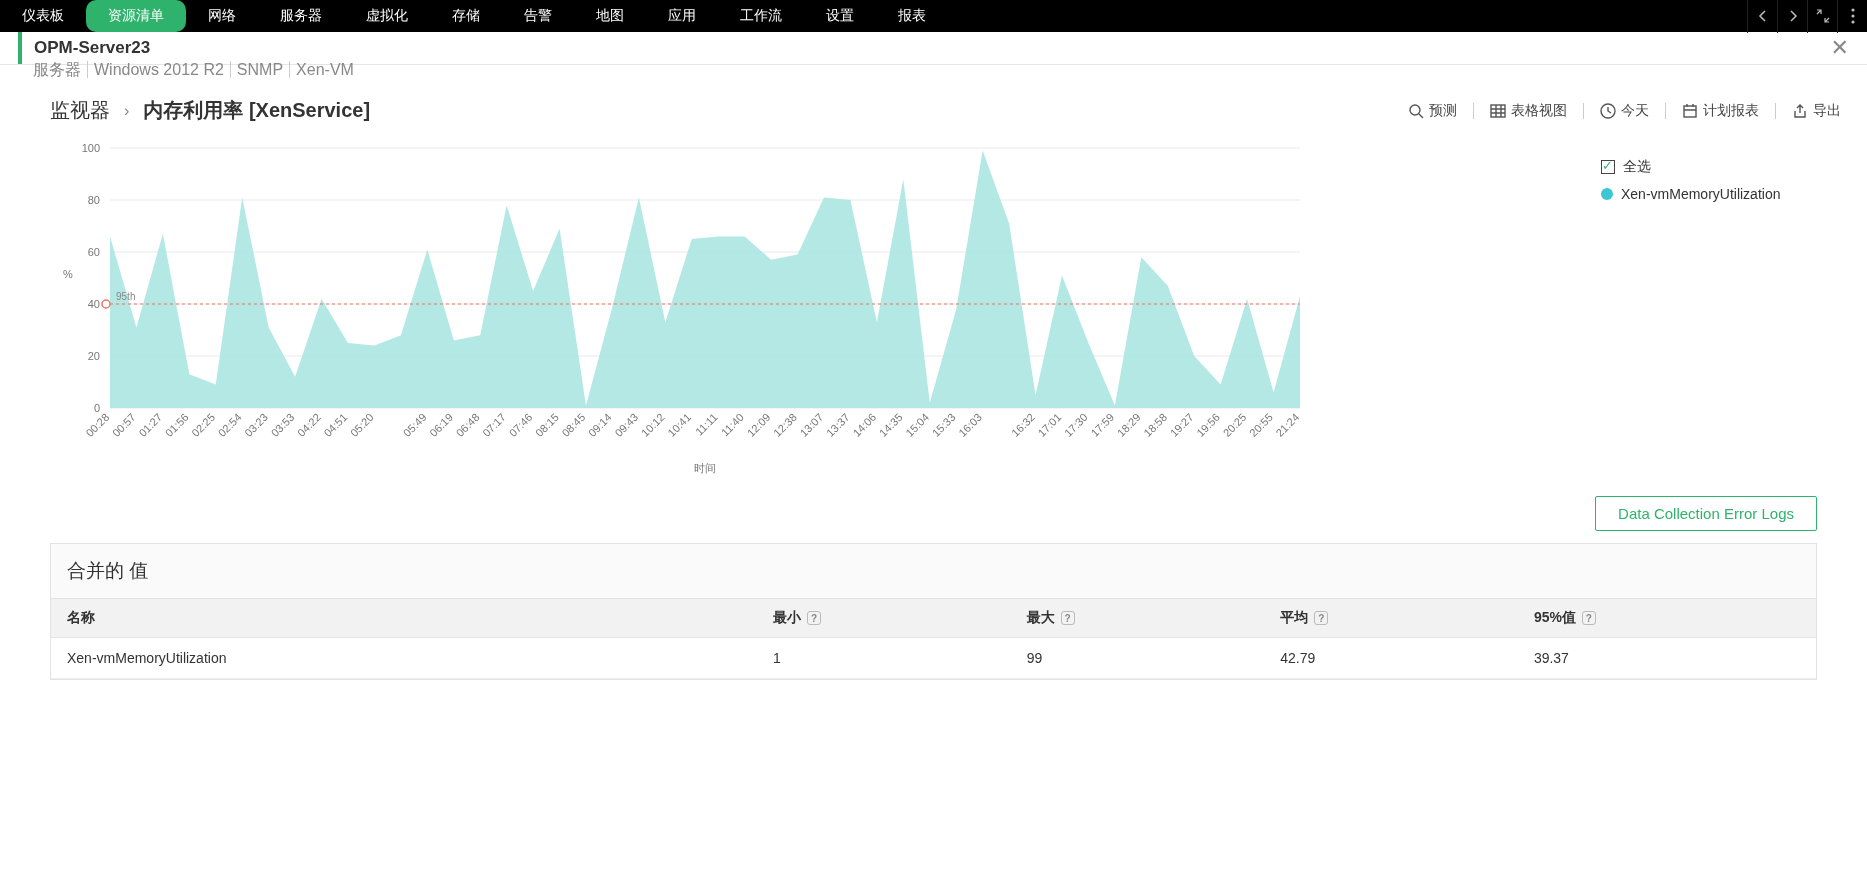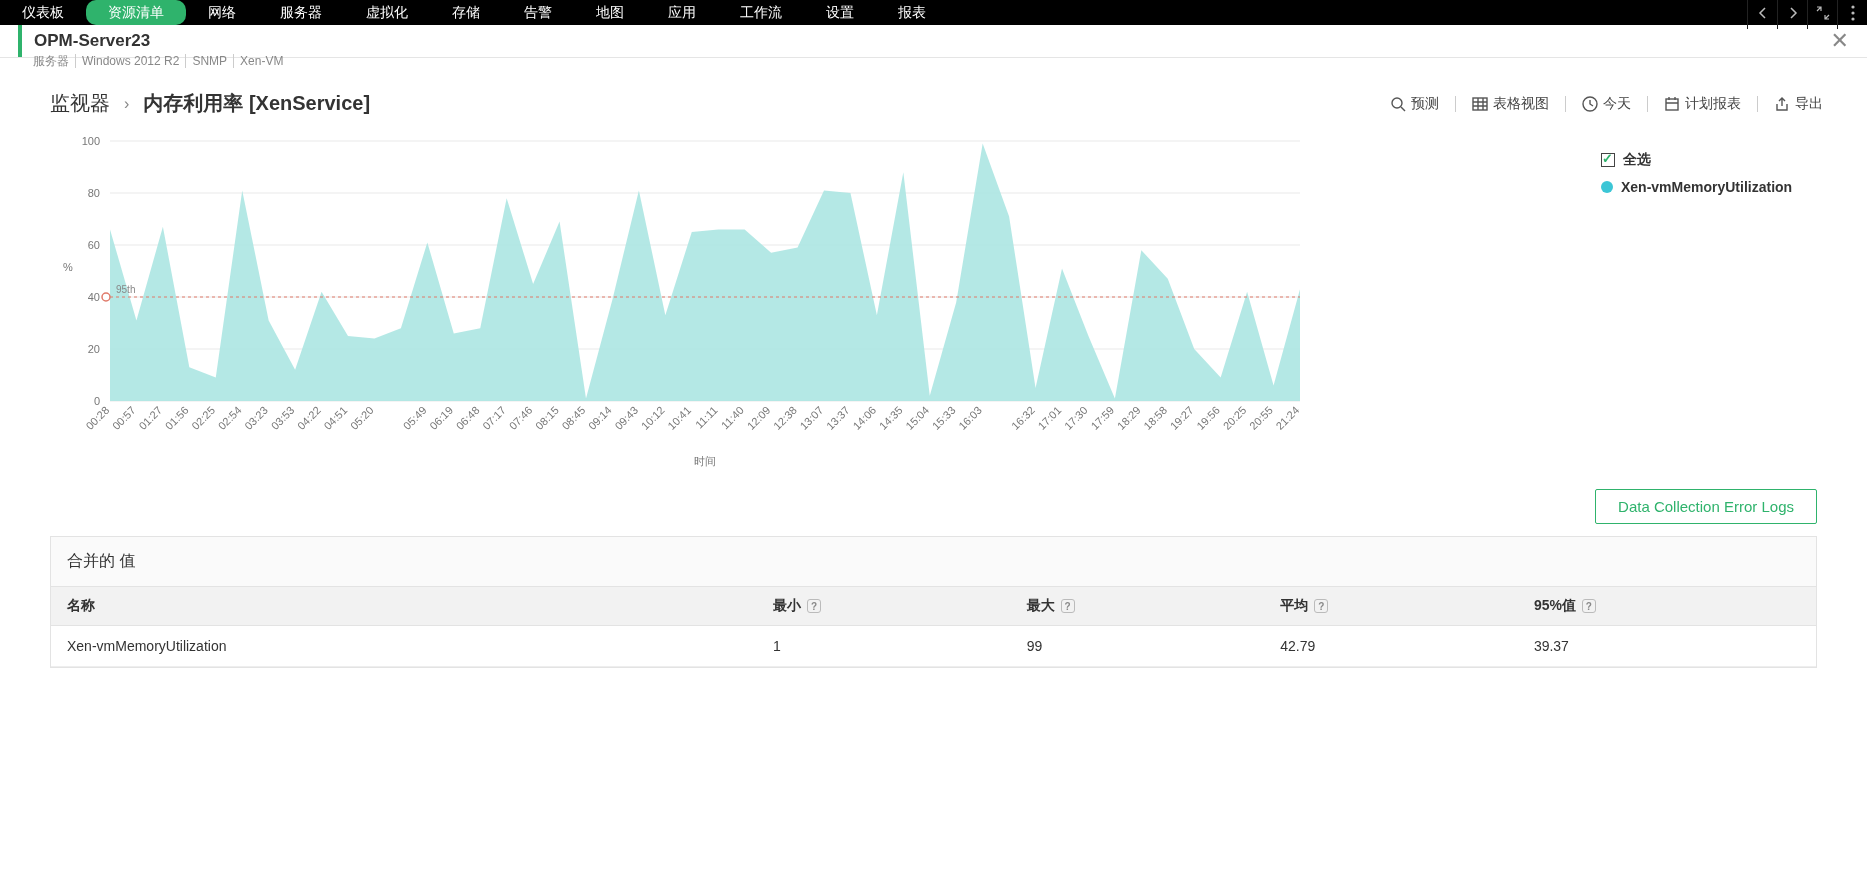--- a/index.html
+++ b/index.html
@@ -1,54 +1,54 @@
 <!DOCTYPE html>
 <html><head>
 <meta charset="utf-8">
 <style>
   * { box-sizing: border-box; margin: 0; padding: 0; }
   html, body { width: 1867px; height: 893px; font-family: "Segoe UI", Arial, sans-serif; background:#fff; color:#333; }
   
-  .topnav { height:25px; background:#000; display:flex; align-items:stretch; color:#fff; font-size:14px; position:relative;}
+  .topnav { height:32px; background:#000; display:flex; align-items:stretch; color:#fff; font-size:14px; position:relative;}
   .topnav .item { padding:0 22px; display:flex; align-items:center; cursor:pointer;}
   .topnav .item.active { background:#2fb36c; }
   .topnav .right { margin-left:auto; display:flex; align-items:center;}
   .topnav .right .btn { width:30px; height:33px; display:flex; align-items:center; justify-content:center; border-left:1px solid #222; cursor:pointer;}
   .topnav .right svg { fill:#bbb; }
   
   .subhdr { height:33px; border-bottom:1px solid #e5e5e5; display:flex; align-items:center; padding:0 18px; position:relative;}
   .subhdr .bar { width:4px; height:32px; background:#2fb36c; margin-right:12px;}
   .subhdr .title { font-size:17px; font-weight:600; color:#333;}
-  .subhdr .meta { position:absolute; left:33px; top:28px; font-size:12px; color:#888;}
+  .subhdr .meta { position:absolute; left:33px; top:28px; font-size:16px; color:#888;}
   .subhdr .meta span { padding:0 6px; border-right:1px solid #ccc;}
   .subhdr .meta span:first-child{padding-left:0;}
   .subhdr .meta span:last-child{border:none;}
   .subhdr .close { margin-left:auto; font-size:22px; color:#888; cursor:pointer;}
   .subhdr2 { height:14px;} 
   
-  .pagehdr { display:flex; align-items:center; padding:18px 40px 4px 50px;}
+  .pagehdr { display:flex; align-items:center; padding:18px 22px 4px 50px;}
   .pagehdr .crumb { font-size:20px; color:#333; }
   .pagehdr .chev { margin:0 14px; color:#888;}
   .pagehdr .ptitle { font-size:20px; font-weight:600;}
   .pagehdr .actions { margin-left:auto; display:flex; align-items:center; gap:6px; font-size:14px; color:#444;}
   .pagehdr .actions .act { display:flex; align-items:center; gap:5px; cursor:pointer; padding:0 4px;}
   .pagehdr .actions .sep { width:1px; height:16px; background:#ccc; margin:0 6px;}
   .pagehdr .actions svg { width:16px; height:16px; fill:none; stroke:#555; stroke-width:1.4;}
   
   .chartwrap { display:flex; padding:10px 50px 0 50px;}
   .chart { flex:1; position:relative;}
   .legend { width:240px; padding:20px 0 0 24px; font-size:14px;}
-  .legend .row { display:flex; align-items:center; gap:8px; margin-bottom:10px;font-weight:bold;}
+  .legend .row { display:flex; align-items:center; gap:8px; margin-bottom:10px;}
   .legend .cb { width:14px; height:14px; border:1.5px solid #444; position:relative;}
   .legend .cb.checked::after{content:"✓"; position:absolute; top:-3px; left:0; font-size:13px; color:#2fb36c;}
   .legend .swatch { width:12px; height:12px; border-radius:50%; }
   .error-btn { float:right; margin:14px 50px 12px 0; border:1px solid #2fb36c; color:#2fb36c; background:#fff; padding:8px 22px; font-size:15px; cursor:pointer; border-radius:2px;}
   
   .tbl { margin:0 50px; border:1px solid #e3e3e3; clear:both;}
-  .tbl .thdr { padding:14px 16px; font-size:16px; color:#333; border-bottom:1px solid #e3e3e3; background:#fafafa;}
+  .tbl .thdr { padding:14px 16px; font-size:19px; color:#333; border-bottom:1px solid #e3e3e3; background:#fafafa;}
   .tbl table { width:100%; border-collapse:collapse; font-size:14px;}
   .tbl th { text-align:left; font-weight:600; padding:10px 16px; background:#f2f2f2; border-bottom:1px solid #e3e3e3;}
   .tbl td { padding:12px 16px; border-bottom:1px solid #eee;}
   .help { display:inline-block; width:14px; height:14px; line-height:14px; text-align:center; font-size:10px; border:1px solid #bbb; border-radius:3px; color:#888; margin-left:6px; cursor:help;}
   
   .axis text { font-size:11px; fill:#777;}
   .grid line { stroke:#e9e9e9; stroke-width:1;}
   .area { fill:#a7e4e0; fill-opacity:.85;}
   .p95 { stroke:#e07a6a; stroke-width:1; stroke-dasharray:3 3;}
 </style>

